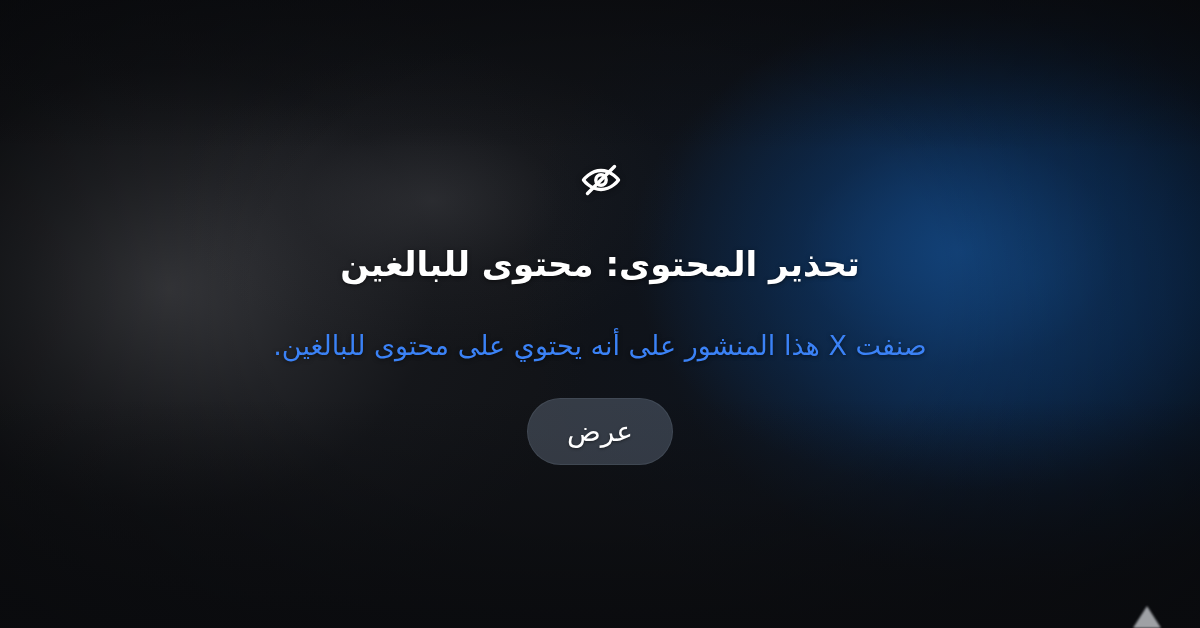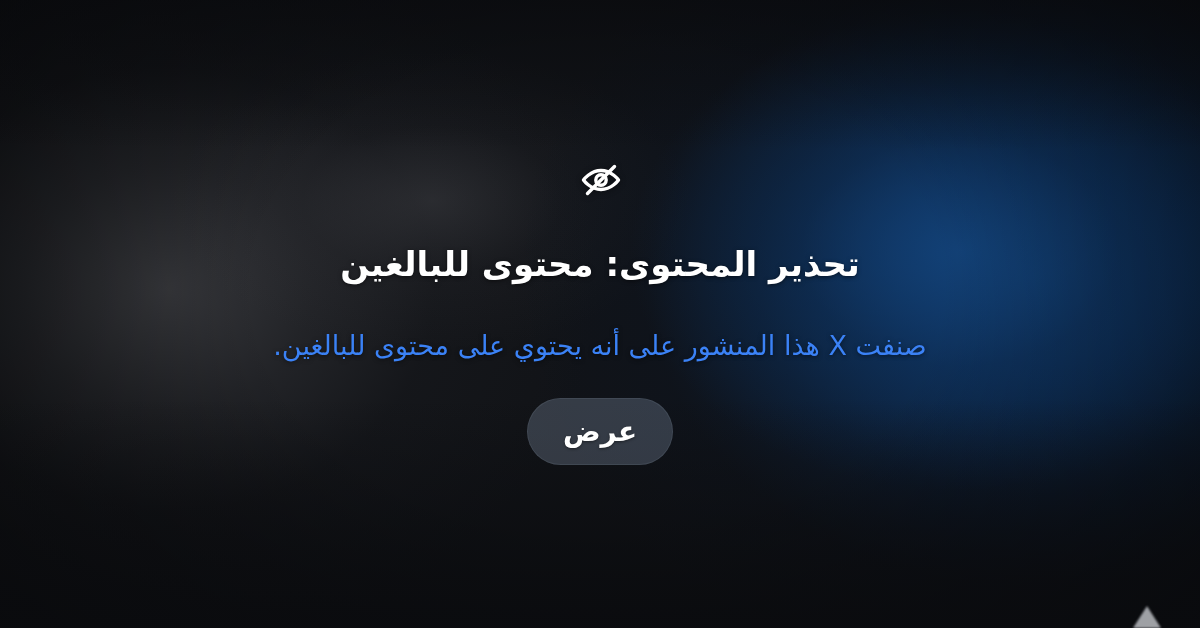--- a/index.html
+++ b/index.html
@@ -180,21 +180,21 @@
   .view-button {
     min-width: 146px;
     height: 67px;
     padding: 0 34px;
     border: none;
     border-radius: 999px;
     background: rgba(138, 156, 180, 0.30);
     color: #ffffff;
     font-family: inherit;
     font-size: 28px;
-    font-weight: 700;
+    font-weight: 400;
     line-height: 67px;
     text-align: center;
     cursor: pointer;
     box-shadow: inset 0 0 0 1px rgba(180, 196, 216, 0.10);
     text-shadow: 0 1px 3px rgba(0,0,0,0.45);
     direction: rtl;
     box-sizing: border-box;
   }
 </style>
 </head>

